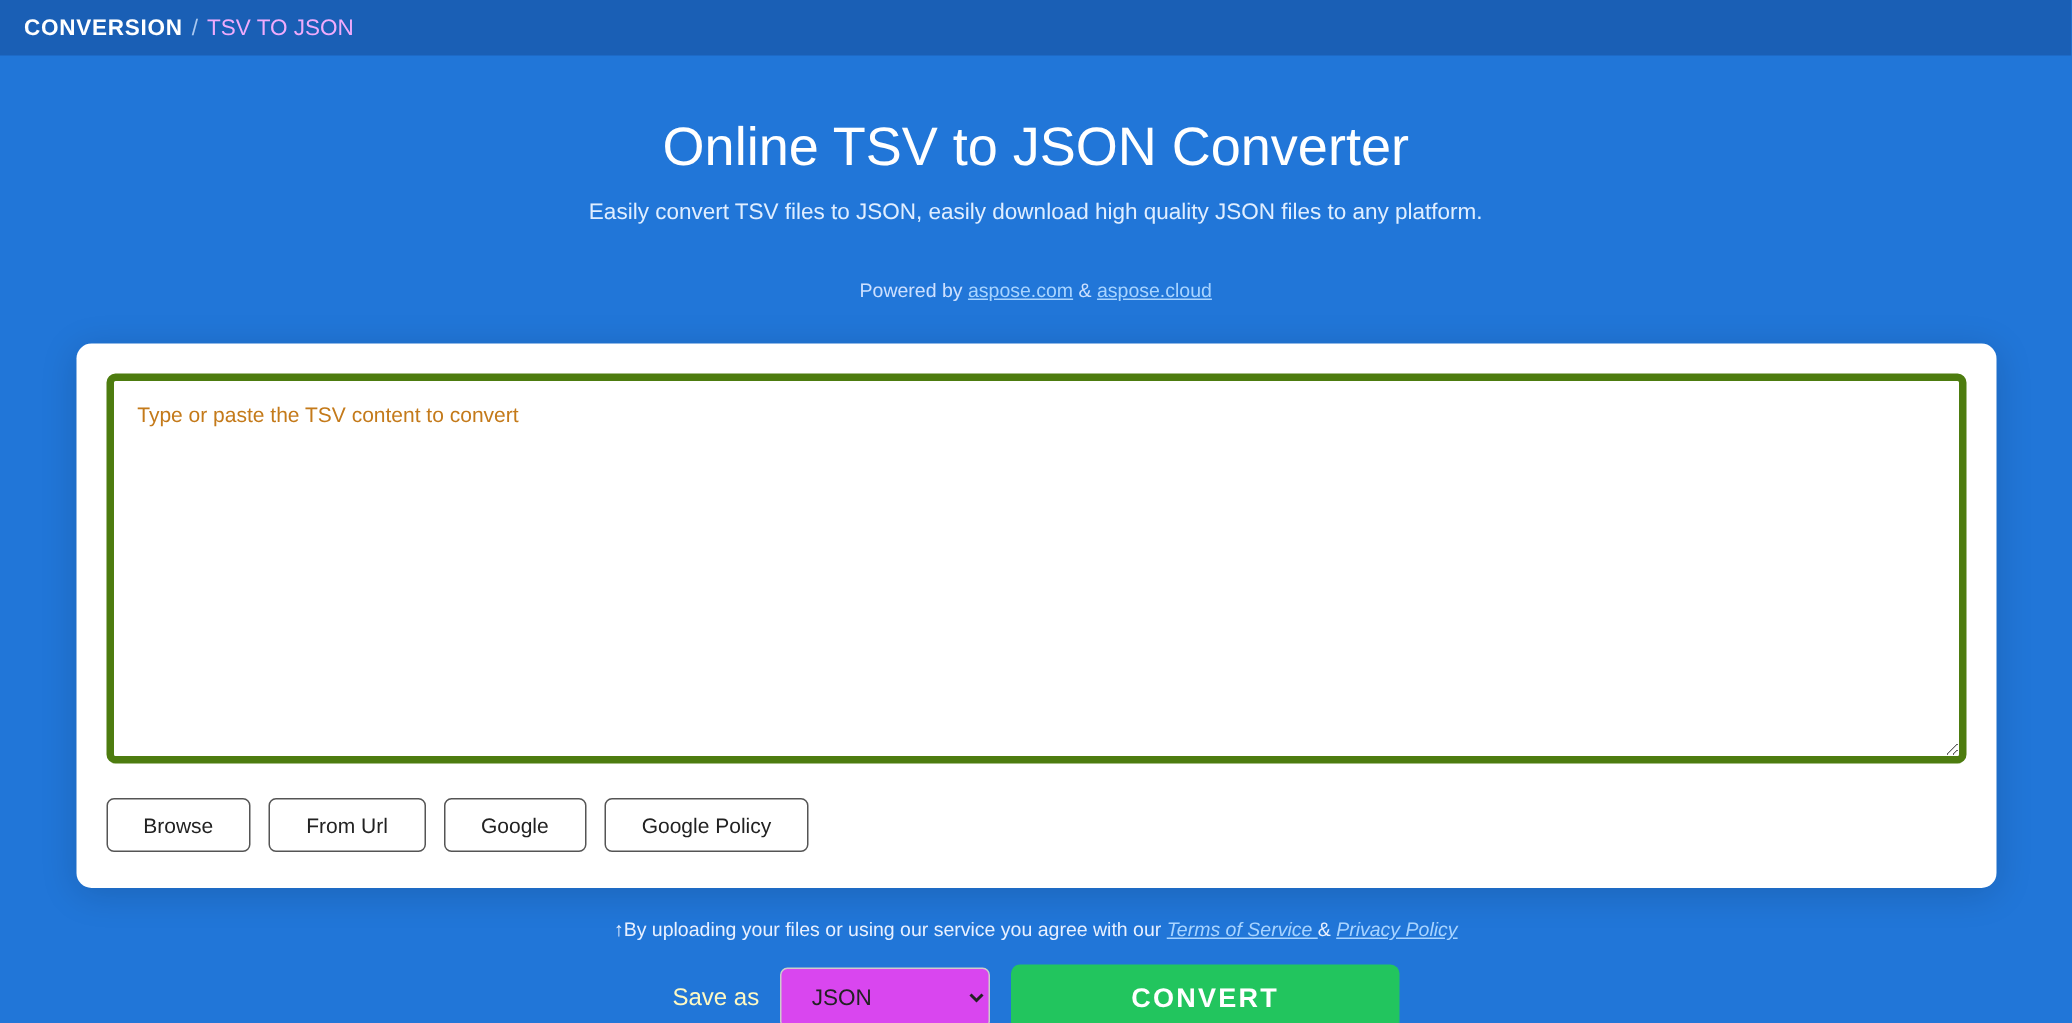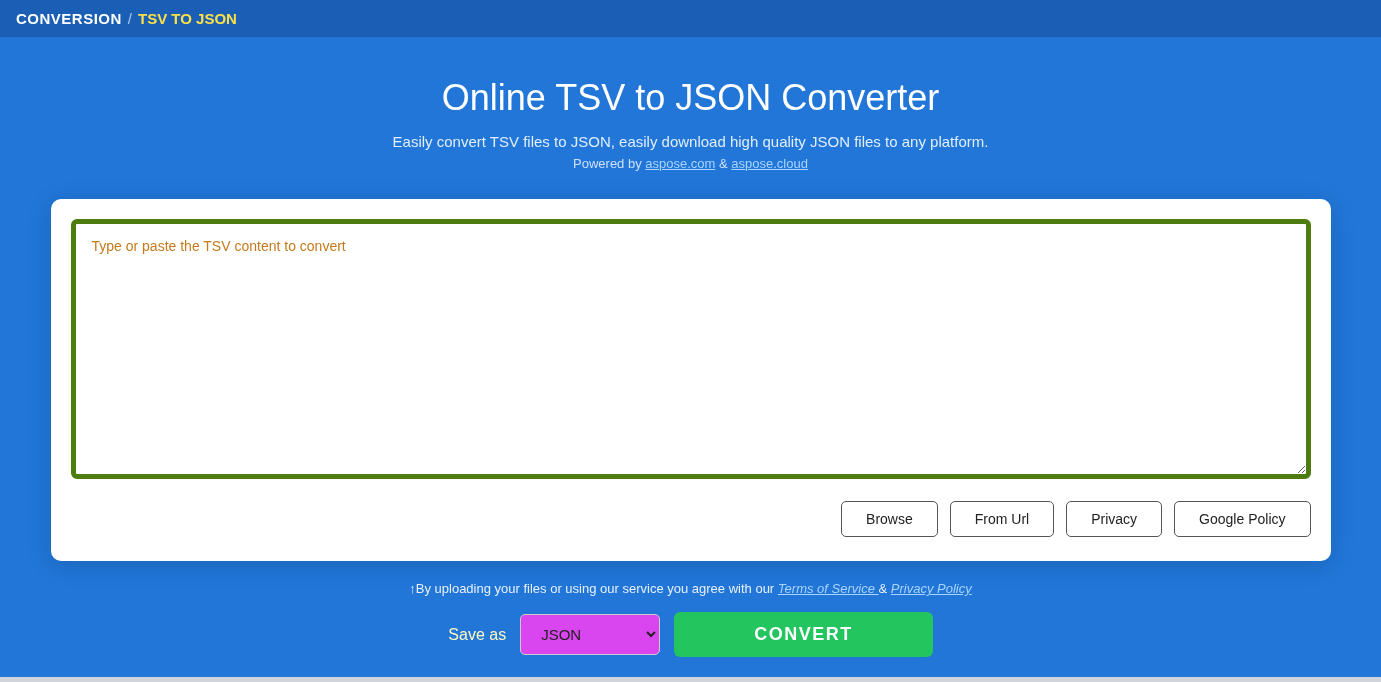--- a/index.html
+++ b/index.html
@@ -23,23 +23,22 @@
       color: #fff;
       font-size: 15px;
       font-weight: 700;
       letter-spacing: 0.5px;
     }
     .top-bar-separator {
       color: #aac8f0;
       font-size: 15px;
     }
     .top-bar-page {
-      color: #fde047;
-      font-size: 15px;
-      font-weight: bold;
+      color: #f0abfc;
+      font-size: 15px;
     }
 
     
     .main-content {
       flex: 1;
       display: flex;
       flex-direction: column;
       align-items: center;
       padding: 40px 20px 20px;
     }
@@ -48,28 +47,29 @@
       color: #fff;
       font-size: 36px;
       font-weight: 400;
       margin-bottom: 14px;
       text-align: center;
     }
 
     .page-subtitle {
       color: #e0eeff;
       font-size: 15px;
-      margin-bottom: 6px;
+      margin-bottom: 20px;
       text-align: center;
     }
 
     .powered-by {
       color: #cde0ff;
       font-size: 13px;
       margin-bottom: 28px;
+      margin-top: 16px;
     }
     .powered-by a {
       color: #a8d4ff;
       text-decoration: underline;
     }
 
     
     .converter-card {
       background: #fff;
       border-radius: 10px;
@@ -90,21 +90,21 @@
       resize: vertical;
       outline: none;
       font-family: inherit;
     }
     .tsv-textarea::placeholder {
       color: #c47a1a;
     }
 
     .upload-buttons {
       display: flex;
-      justify-content: flex-end;
+      justify-content: flex-start;
       gap: 12px;
       margin-top: 18px;
     }
 
     .upload-btn {
       padding: 9px 24px;
       border: 1.5px solid #555;
       border-radius: 5px;
       background: #fff;
       color: #222;
@@ -194,21 +194,21 @@
     <span>&amp;</span>
     <a href="#">aspose.cloud</a>
   </p>
 
   <div class="converter-card">
     <textarea class="tsv-textarea" placeholder="Type or paste the TSV content to convert" style=""></textarea>
 
     <div class="upload-buttons">
       <button class="upload-btn">Browse</button>
       <button class="upload-btn">From Url</button>
-      <button class="upload-btn">Privacy</button>
+      <button class="upload-btn">Google</button>
       <button class="upload-btn">Google Policy</button>
     </div>
   </div>
 
   <div class="terms-row">
     <span>↑By uploading your files or using our service you agree with our</span>
     <a href="#"> Terms of Service </a>
     <span>&amp;</span>
     <a href="#"> Privacy Policy </a>
   </div>

